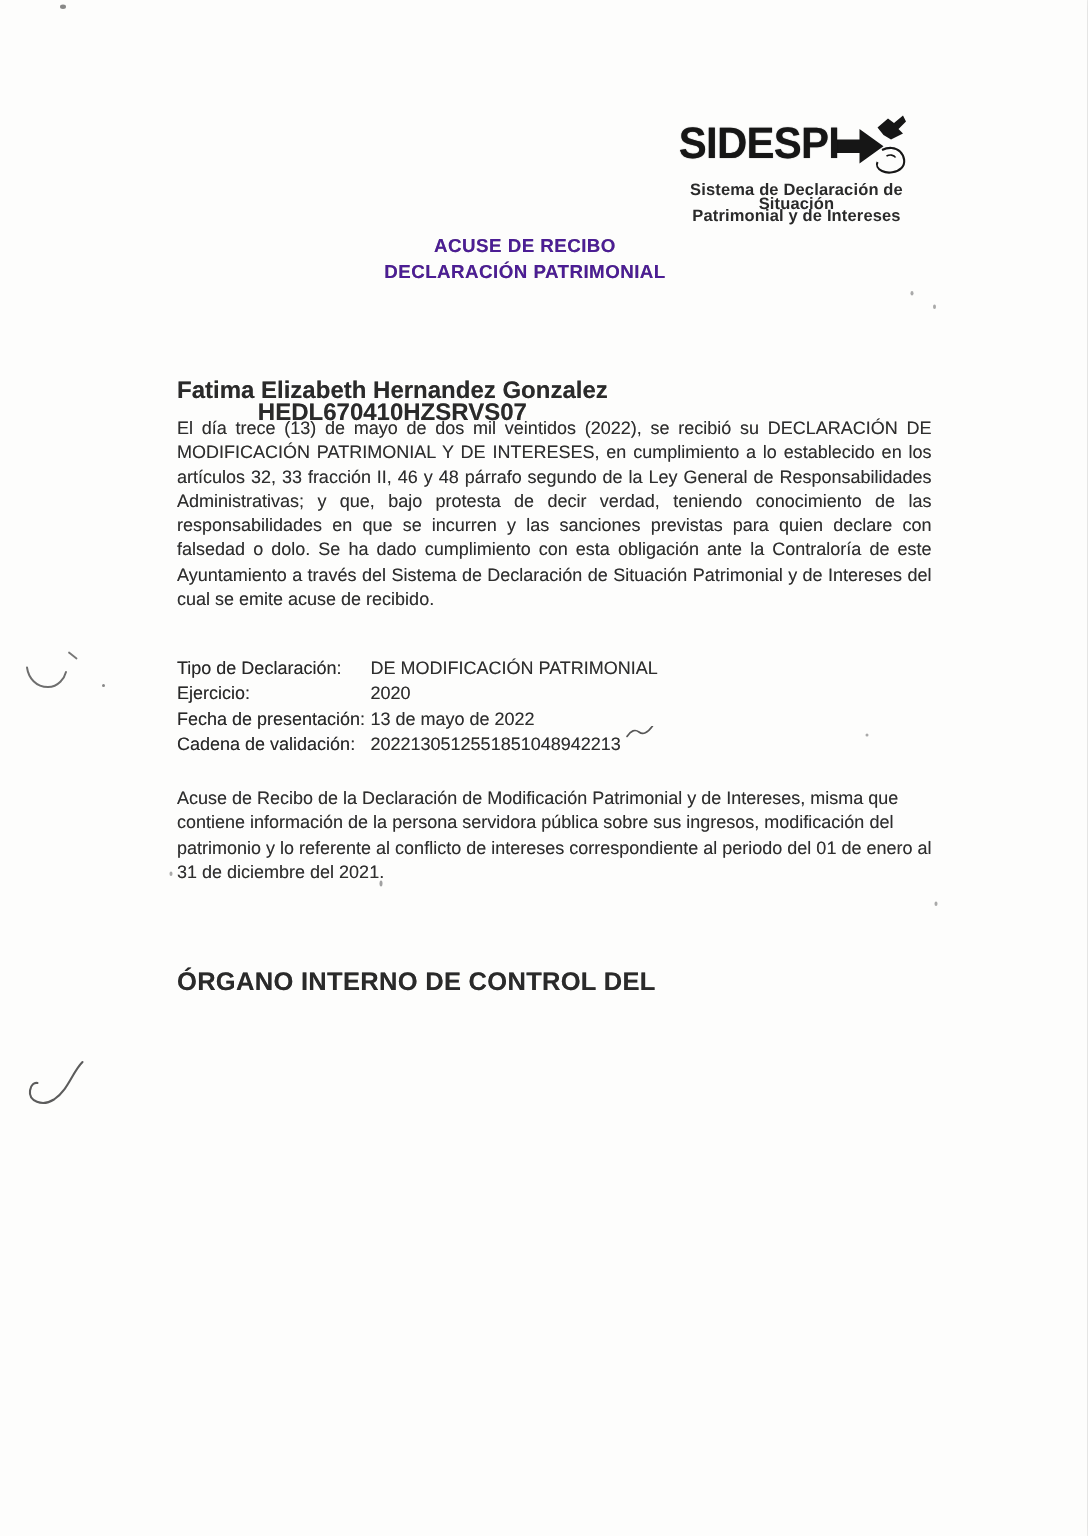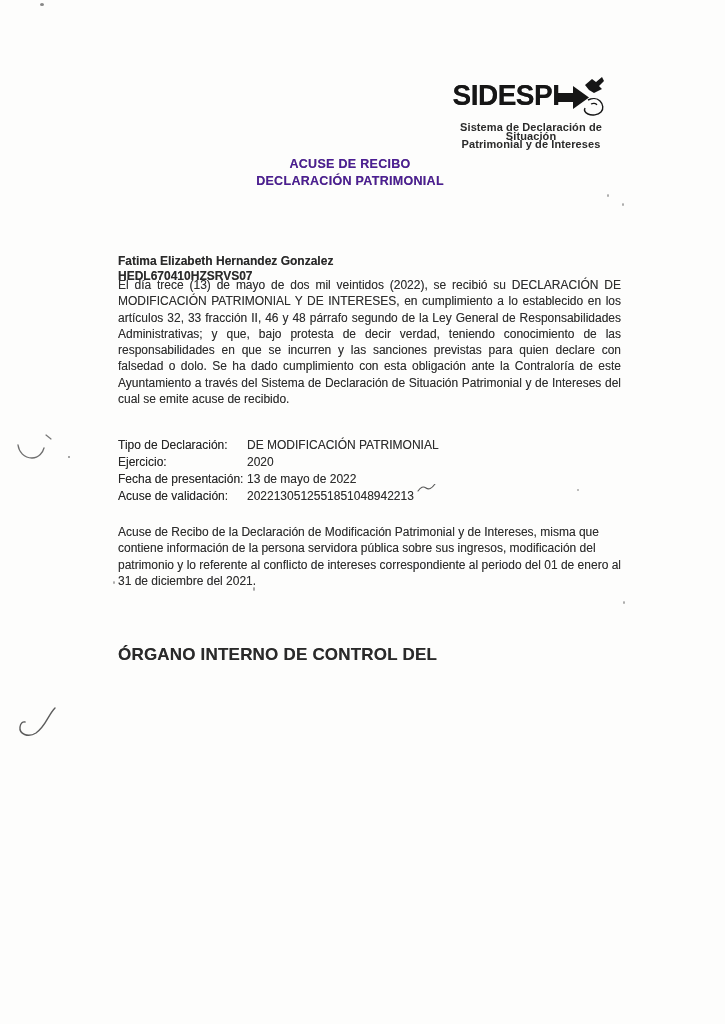--- a/index.html
+++ b/index.html
@@ -30,22 +30,22 @@
   
   .doc-title {
     position:absolute; top:156px; left:0; width:700px;
     text-align:center; font-size:12.5px; font-weight:bold;
     letter-spacing:0.3px; line-height:16.5px; color:#4c1d95;
     text-shadow:0 0 0.4px rgba(0,0,0,.45);
   }
   
   .recipient {
     position:absolute; top:254px; left:118px;
-    font-size:12px; font-weight:bold; line-height:14.8px;
-    color:#2a2a2a; text-shadow:0 0 0.4px rgba(0,0,0,.4);
+    font-size:16px; font-weight:bold; line-height:14.8px;
+    color:#2a2a2a; text-shadow:0 0 0.4px rgba(0,0,0,.4);text-align:center;
   }
   .para {
     position:absolute; left:118px;
     font-size:12px; line-height:16.3px; color:#2e2e2e;
     text-shadow:0 0 0.3px rgba(0,0,0,.35);
     margin:0;
   }
   .para-1 { top:277px; width:503px; text-align:justify; }
   .para-2 { top:524px; width:507px; }
   
@@ -106,21 +106,21 @@
     <div class="frow">
       <span class="flabel">Tipo de Declaración:</span><span class="fvalue">DE MODIFICACIÓN PATRIMONIAL</span>
     </div>
     <div class="frow">
       <span class="flabel">Ejercicio:</span><span class="fvalue">2020</span>
     </div>
     <div class="frow">
       <span class="flabel">Fecha de presentación:</span><span class="fvalue">13 de mayo de 2022</span>
     </div>
     <div class="frow">
-      <span class="flabel">Acuse de validación:</span><span class="fvalue">2022130512551851048942213</span>
+      <span class="flabel">Cadena de validación:</span><span class="fvalue">2022130512551851048942213</span>
     </div>
   </div>
 
   <p class="para para-2">Acuse de Recibo de la Declaración de Modificación Patrimonial y de Intereses, misma que contiene información de la persona servidora pública sobre sus ingresos, modificación del patrimonio y lo referente al conflicto de intereses correspondiente al periodo del 01 de enero al 31 de diciembre del 2021.</p>
 
   <div class="footer-line">ÓRGANO INTERNO DE CONTROL DEL</div>
 
   <svg class="mark" style="left:10px; top:430px;" width="50" height="35" viewBox="0 0 50 35">
     <path d="M36,5 l5,4" fill="none" stroke="#4a4a4a" stroke-width="1.2" stroke-linecap="round" opacity=".75"></path>
     <path d="M8,15 C9,22 14,28 22,28 C29,28 33,22 34,18" fill="none" stroke="#4a4a4a" stroke-width="1.3" stroke-linecap="round" opacity=".8"></path>

